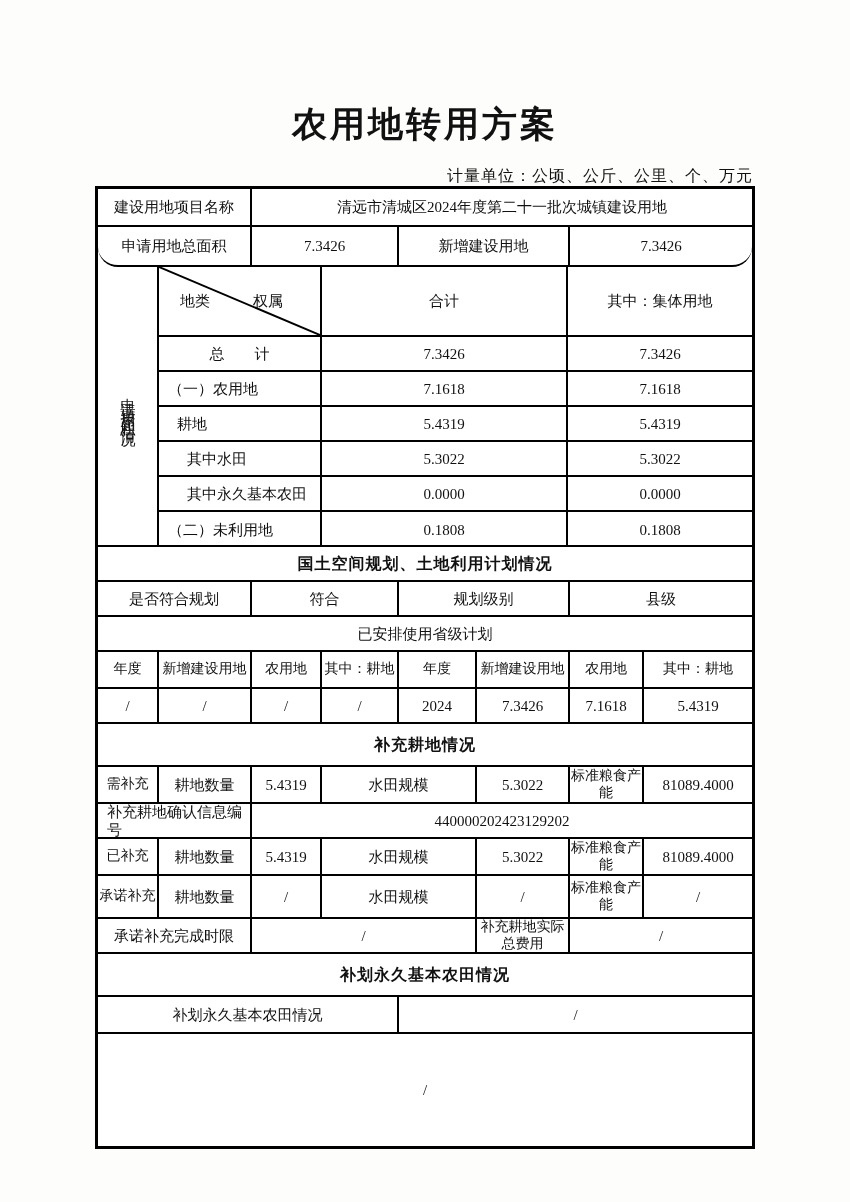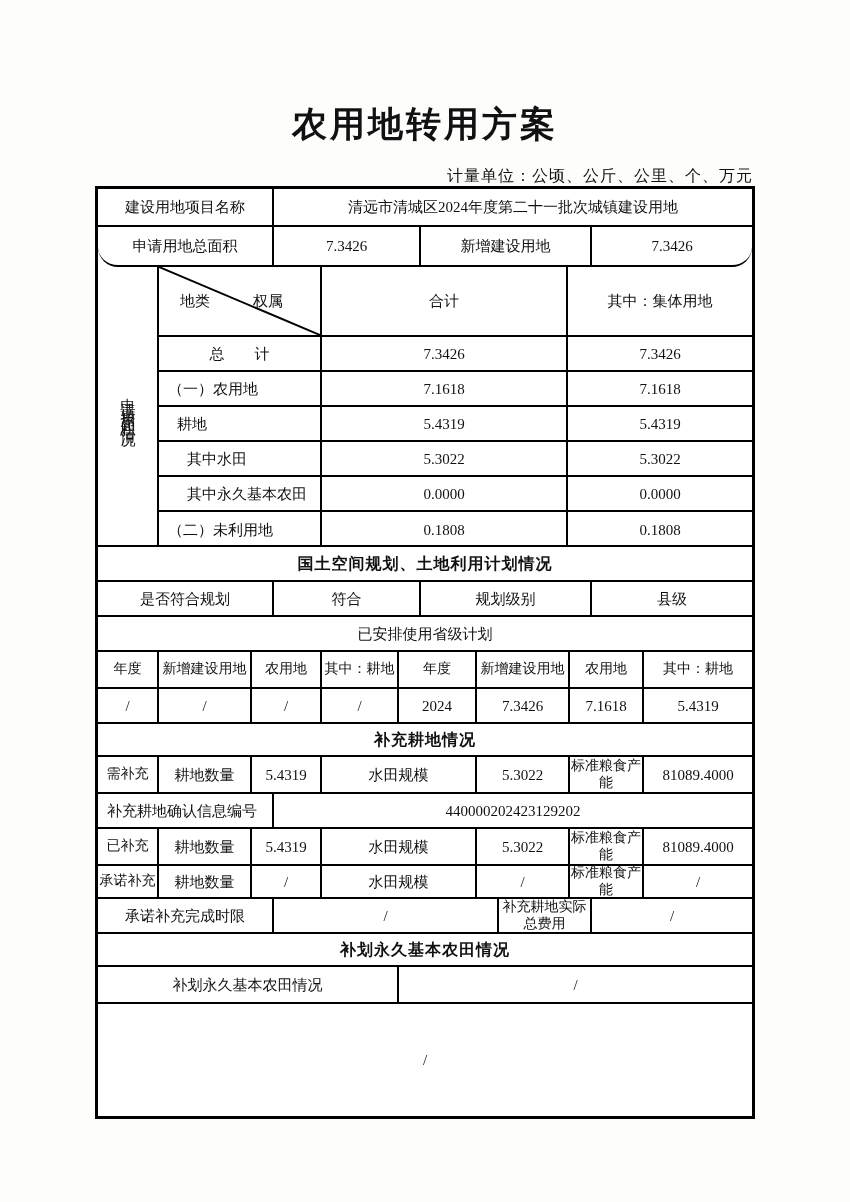--- a/index.html
+++ b/index.html
@@ -31,27 +31,27 @@
   .left{justify-content:flex-start;text-align:left;}
   .sm{font-size:14px;padding:0 1px;text-align:center;}
   .sect{
     font-family:"Liberation Sans","DejaVu Sans",sans-serif;
     font-weight:bold;font-size:16px;letter-spacing:1px;
   }
   
   .w61{width:61px;flex:0 0 auto;}  .w70{width:70px;flex:0 0 auto;}
   .w74{width:74px;flex:0 0 auto;}  .w77{width:77px;flex:0 0 auto;}
   .w78{width:78px;flex:0 0 auto;}  .w93{width:93px;flex:0 0 auto;}
-  .w147{width:147px;flex:0 0 auto;}.w154{width:176px;flex:0 0 auto;}
+  .w147{width:147px;flex:0 0 auto;}.w154{width:154px;flex:0 0 auto;}
   .w155{width:155px;flex:0 0 auto;}.w163{width:163px;flex:0 0 auto;}
   .w171{width:171px;flex:0 0 auto;}.w225{width:225px;flex:0 0 auto;}
   .w246{width:246px;flex:0 0 auto;}.w301{width:301px;flex:0 0 auto;}
   .grow{flex:1 1 auto;}
   
-  .h33{height:33px;} .h35{height:35px;} .h37{height:37px;}
+  .h33{height:43px;} .h35{height:35px;} .h37{height:37px;}
   .h38{height:38px;} .h40{height:40px;border-radius:20px;} .h70{height:70px;}
   .h112{height:112px;}
   .hconv{height:280px;}
   
   .strip{padding:0;}
   .vtext{
     writing-mode:vertical-lr;text-orientation:upright;
     font-size:15px;letter-spacing:5px;line-height:1;
   }
   .convR{flex:1 1 auto;display:flex;flex-direction:column;}

